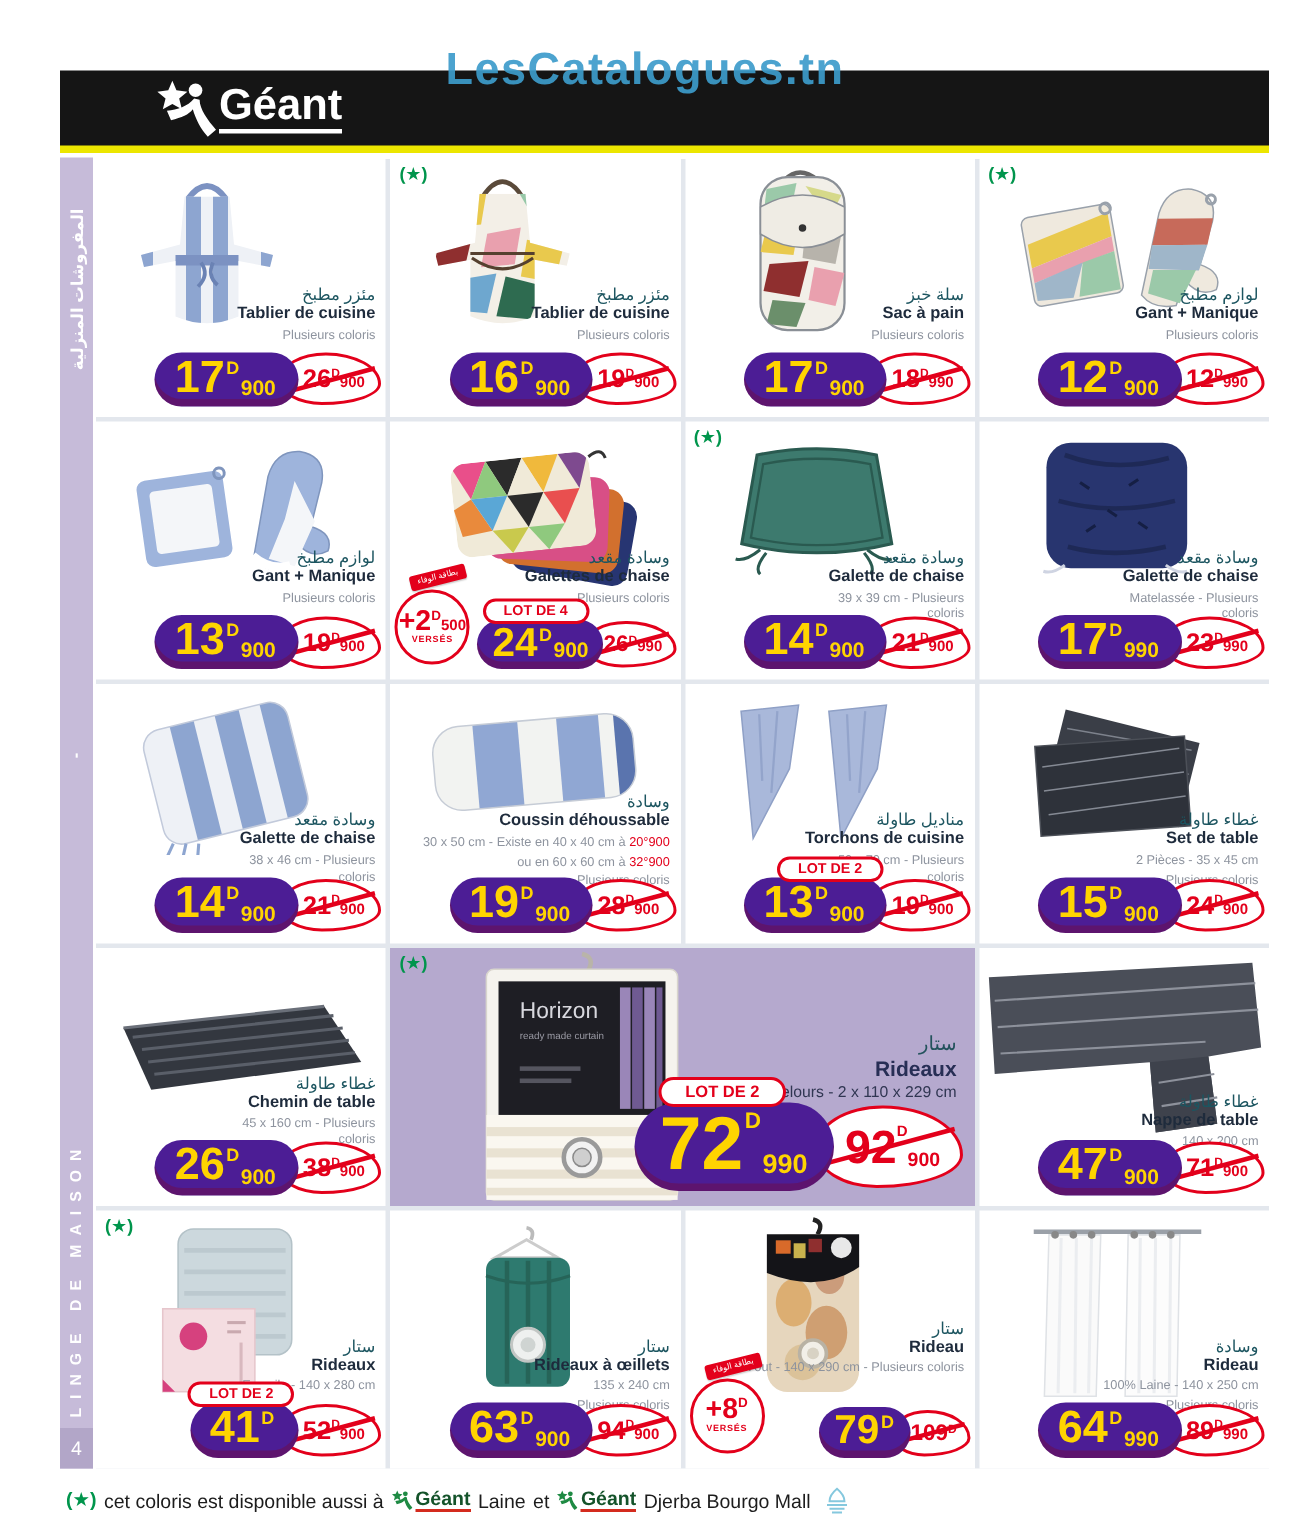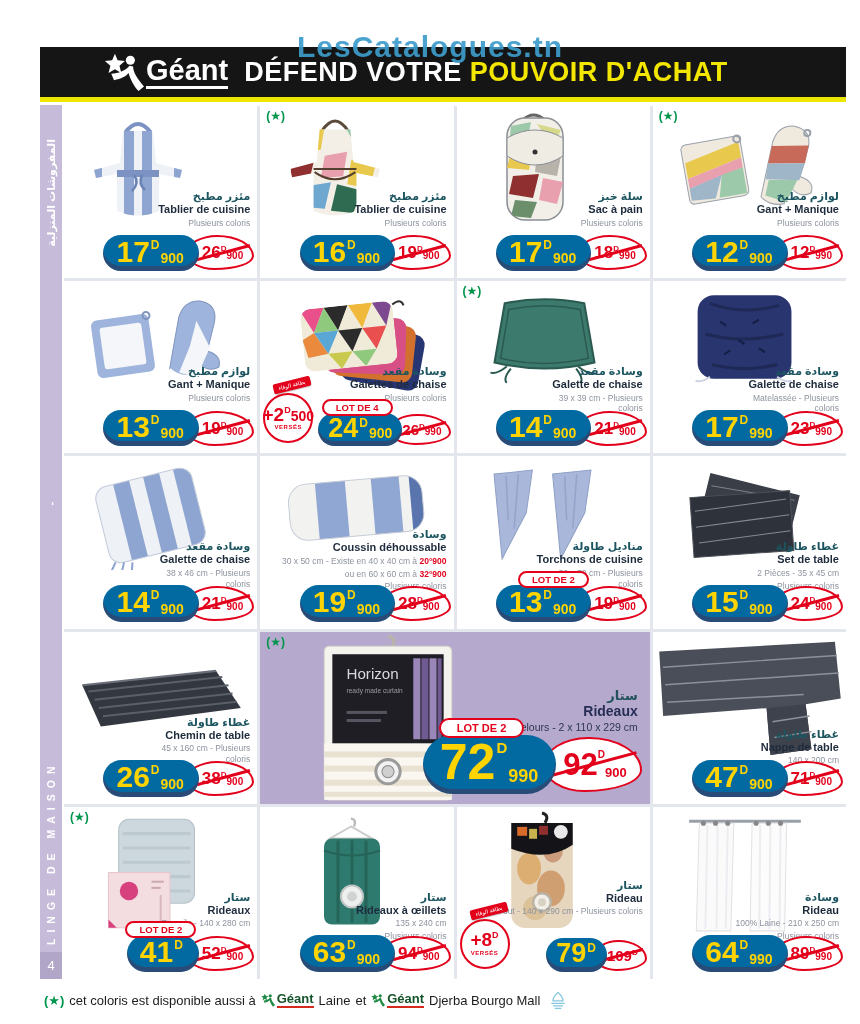--- a/index.html
+++ b/index.html
@@ -21,44 +21,44 @@
 .pagenum{position:absolute;left:40px;top:952px;width:22px;height:27px;background:#b2a6c8;color:#fff;font-size:13px;display:flex;align-items:center;justify-content:center;z-index:6}
 
 .grid{position:absolute;left:64px;top:106px;width:782px;height:873px;display:grid;grid-template-columns:repeat(4,1fr);grid-template-rows:repeat(5,1fr);gap:3px;background:#e3e7ed;z-index:3}
 .card{background:#fff;position:relative;overflow:hidden}
 .card.wide{grid-column:span 2;background:#b5a9ce}
 .ast{position:absolute;top:3px;left:6px;color:#00954c;font-weight:bold;font-size:12px;z-index:6}
 .ast:empty{display:none}
 .img{position:absolute;left:4px;top:6px;z-index:1}
 .ptext{position:absolute;right:7px;top:84px;width:108px;text-align:right;z-index:2}
 .ptext.pw{width:182px;top:72px}
-.ar{font-size:11px;font-weight:bold;color:#1c5560;direction:rtl}
+.ar{font-size:11px;font-weight:normal;color:#1c5560;direction:rtl}
 .fr{font-size:11px;font-weight:bold;color:#1e2b3c;line-height:1.15}
 .ds{font-size:8.5px;color:#8d939e;margin-top:2px;line-height:1.25}
 .ds:empty{display:none}
-.dred{color:#e3001b;font-weight:bold}
+.dred{color:#e3001b;font-weight:normal}
 .dred:empty{display:none}
 
 .price-area{position:absolute;right:3px;bottom:7px;z-index:5}
 .lot{position:absolute;top:-14px;right:58px;background:#fff;border:2px solid #e3001b;border-radius:9px;color:#e3001b;font-weight:bold;font-size:9.5px;padding:1px 12px;white-space:nowrap;z-index:6}
 .lot:empty{display:none}
 .price-row{display:flex;align-items:center}
-.pill{background:#0369a1;border-radius:24px;padding:3px 15px 5px 13px;display:flex;color:#ffd400;position:relative;z-index:2;box-shadow:inset 0 -5px 0 rgba(140,0,10,.28)}
+.pill{background:#4c1d95;border-radius:24px;padding:3px 15px 5px 13px;display:flex;color:#ffd400;position:relative;z-index:2;box-shadow:inset 0 -5px 0 rgba(140,0,10,.28)}
 .pi{font-size:30px;font-weight:bold;line-height:.95}
 .ps{font-size:12px;font-weight:bold;margin:0 0 0 1px}
 .pd{font-size:14px;font-weight:bold;align-self:flex-end;margin-left:1px}
 .blob{margin-left:-13px;z-index:1;background:#fff;border:2.5px solid #e3001b;border-radius:46% 54% 58% 42%/52% 60% 40% 48%;padding:7px 9px 7px 14px;display:flex;color:#e3001b;position:relative}
 .blob::after{content:"";position:absolute;left:1px;right:1px;top:46%;border-top:3px solid #e3001b;transform:rotate(-15deg)}
 .oi{font-size:17px;font-weight:bold;line-height:1}
 .osup{font-size:8px;font-weight:bold}
 .od{font-size:10px;font-weight:bold;align-self:flex-end}
 
 .bonus{position:absolute;left:3px;bottom:10px;width:50px;height:50px;border:2.5px solid #e3001b;border-radius:50%;background:#fff;color:#e3001b;display:flex;flex-direction:column;align-items:center;justify-content:center;z-index:6}
 .b1{display:flex;font-weight:bold;line-height:.85}
-.bint{font-size:19px}.bsup{font-size:9px}.bdec{font-size:14px;align-self:flex-end}
+.bint{font-size:19px}.bsup{font-size:9px}.bdec{font-size:10px;align-self:flex-end}
 .blabel{font-size:6px;font-weight:bold;letter-spacing:.5px;margin-top:1px}
 .ribbon{position:absolute;top:-15px;left:8px;background:#e3001b;color:#fff;font-size:5.5px;padding:2px 5px;transform:rotate(-14deg);border-radius:2px;white-space:nowrap;box-shadow:0 1px 1px rgba(0,0,0,.2)}
 
 .wide .img{left:52px;top:2px}
 .wide .ptext{right:12px;top:56px;width:300px}
 .wide .ar{font-size:13px;color:#23525c}
 .wide .fr{font-size:14px;color:#272e55}
 .wide .ds{font-size:10.5px;color:#303652}
 .wide .price-area{right:8px;bottom:10px}
 .wide .lot{left:16px;right:auto;font-size:11px;padding:2px 16px;border-radius:11px;top:-17px}
@@ -84,21 +84,20 @@
 
 <div class="header">
   <div class="logo">
     <svg class="logo-star" viewBox="0 0 44 44">
         <polygon points="12,2 15,9 23,10 17,15 19,23 12,19 5,23 7,15 1,10 9,9" fill="#fff"></polygon>
         <circle cx="29" cy="9" r="5" fill="#fff"></circle>
         <path d="M28,15 C23,21 16,23 8,24 L11,31 C19,29 24,27 27,23 C29,30 33,38 38,43 L44,38 C38,31 32,23 32,16 Z" fill="#fff"></path>
       </svg>
     <span class="logo-text">Géant</span>
   </div>
-  <div class="slogan"><span>DÉFEND VOTRE</span> <span class="yellow">POUVOIR D'ACHAT</span></div>
 </div>
 
 <div class="sideband"></div>
 <div class="sideband-text">
   <span class="side-fr">LINGE DE MAISON</span>
   <span class="side-sep">-</span>
   <span class="side-ar">المفروشات المنزلية</span>
 </div>
 <div class="pagenum">4</div>
 
@@ -801,21 +800,21 @@
           <circle cx="24" cy="12" r="2.5" fill="#888"></circle>
           <circle cx="36" cy="12" r="2.5" fill="#888"></circle>
           <circle cx="48" cy="12" r="2.5" fill="#888"></circle>
           <circle cx="76" cy="12" r="2.5" fill="#888"></circle>
           <circle cx="88" cy="12" r="2.5" fill="#888"></circle>
           <circle cx="100" cy="12" r="2.5" fill="#888"></circle>
         </svg></div>
     <div class="ptext">
         <div class="ar">وسادة</div>
         <div class="fr">Rideau</div>
-        <div class="ds">100% Laine - 210 x 250 cm</div>
+        <div class="ds">100% Laine - 140 x 250 cm</div>
         <div class="ds">Plusieurs coloris</div>
       </div>
     <div class="price-area">
         <div class="price-row">
           <div class="pill">
             <span class="pi">64</span>
             <span class="ps">D</span>
             <span class="pd">990</span>
           </div>
           <div class="blob">

